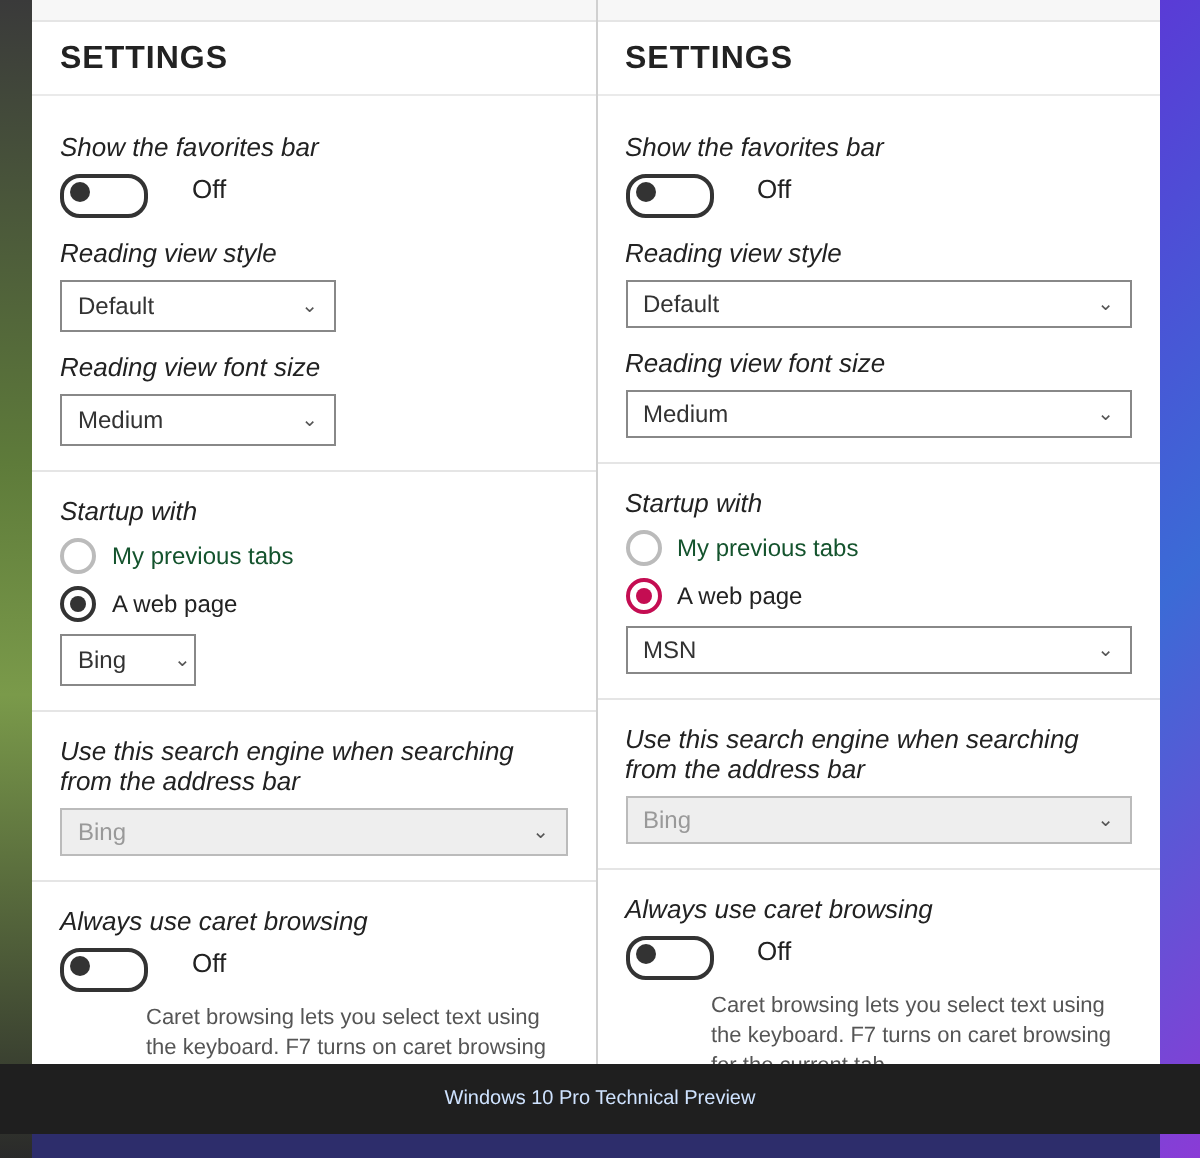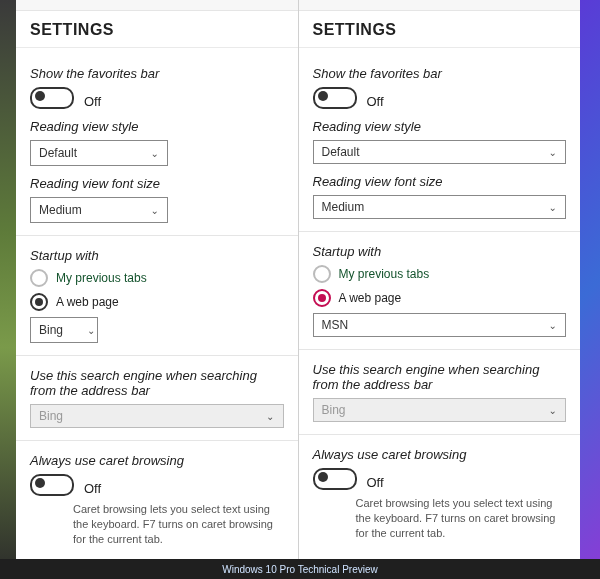--- a/index.html
+++ b/index.html
@@ -7,38 +7,38 @@
   .bgstrip{position:absolute;left:0;top:0;width:16px;height:100%;background:linear-gradient(#3a3a3a,#5e7b3a 40%,#7a9a4a 60%,#2a2a2a);}
   .rightstrip{position:absolute;right:0;top:0;width:20px;height:100%;background:linear-gradient(135deg,#5a3bd6,#3b6bd6 50%,#8a3bd6);}
   .panels{position:absolute;left:16px;top:0;right:20px;bottom:20px;display:flex;}
   .panel{flex:1;background:#fff;border-right:1px solid #d0d0d0;display:flex;flex-direction:column;min-width:0;}
   .panel:last-child{border-right:none;}
   .iconbar{height:10px;background:#f7f7f7;border-bottom:1px solid #e5e5e5;display:flex;gap:26px;padding:0 40px;align-items:center;color:#888;font-size:10px;}
   .heading{font-size:16px;font-weight:600;letter-spacing:0.5px;padding:10px 14px 8px 14px;border-bottom:1px solid #eaeaea;}
   .body{padding:8px 14px 10px 14px;overflow:hidden;}
   .label{font-size:13px;color:#222;margin:10px 0 6px 0;font-style:italic;}
   .caption{font-size:11px;color:#555;line-height:1.35;margin-top:6px;margin-left:43px;}
-  .toggle{display:flex;align-items:flex-end;gap:10px;margin-bottom:6px;}
+  .toggle{display:flex;align-items:flex-start;gap:22px;margin-bottom:6px;}
   .switch{width:40px;height:18px;border:2px solid #333;border-radius:10px;position:relative;background:#fff;cursor:pointer;}
   .switch .knob{position:absolute;width:10px;height:10px;border-radius:50%;background:#333;top:2px;left:3px;}
   .select{display:flex;align-items:center;justify-content:space-between;border:1px solid #888;background:#fff;height:24px;padding:0 8px;font-size:12px;color:#333;cursor:pointer;gap:24px;}
   .select .caret{font-size:10px;color:#555;}
   .select.small{width:120px;}
   .select.xsmall{width:50px;}
   .select.full{width:100%;box-sizing:border-box;}
   .select.disabled{background:#eee;color:#999;border-color:#bbb;cursor:default;}
   .radio-row{display:flex;align-items:center;gap:8px;margin:6px 0;font-size:12px;}
   .radio{width:14px;height:14px;border:2px solid #333;border-radius:50%;display:inline-flex;align-items:center;justify-content:center;cursor:pointer;}
   .radio.disabled{border-color:#bbb;cursor:default;}
   .radio .dot{width:8px;height:8px;border-radius:50%;background:#333;}
   .radio.accent .dot{background:#c40d52;}
   .radio.accent{border-color:#c40d52;}
   .disabled-text{color:#14532d;}
   .sep{height:1px;background:#e5e5e5;margin:12px -14px;}
-  .taskbar{position:absolute;left:0;right:0;bottom:0;height:20px;background:#1f1f1f;color:#cfe3ff;font-size:10px;display:flex;align-items:center;justify-content:center;}
+  .taskbar{position:absolute;left:0;right:0;bottom:12px;height:35px;background:#1f1f1f;color:#cfe3ff;font-size:10px;display:flex;align-items:center;justify-content:center;}
 </style>
 </head>
 <body>
 
 <div class="stage">
   <div class="bgstrip"></div>
   <div class="rightstrip"></div>
 
   <div class="panels">
 

